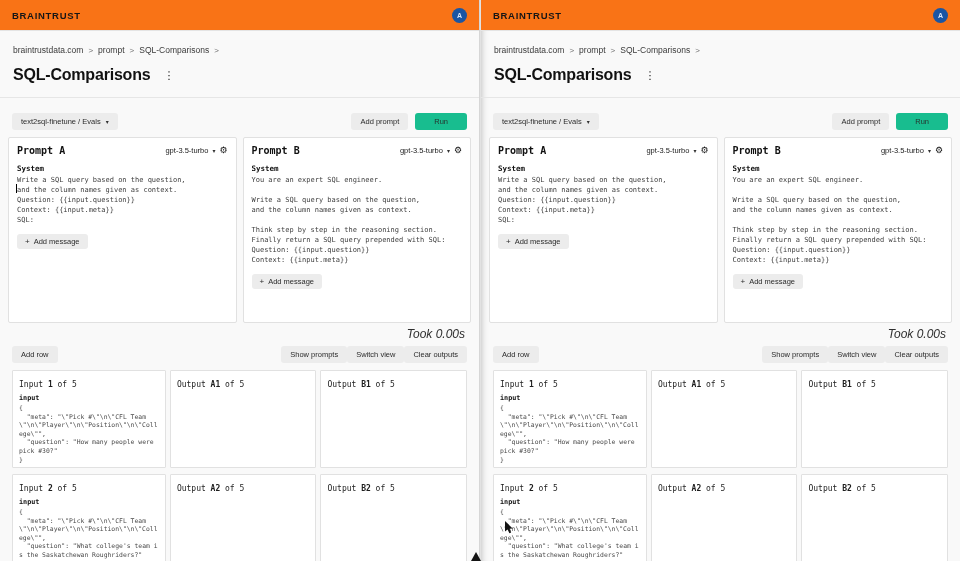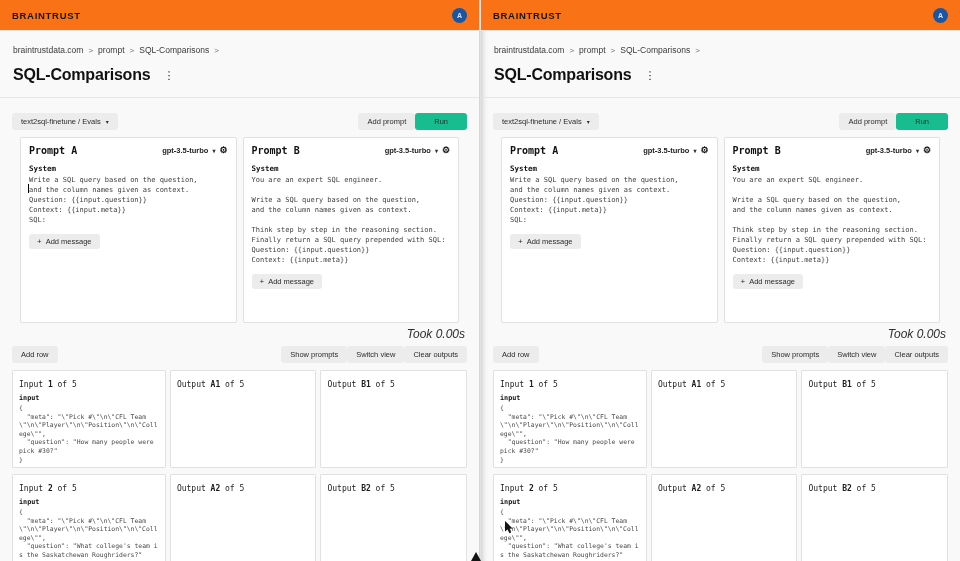--- a/index.html
+++ b/index.html
@@ -27,29 +27,29 @@
 
   .section-divider { border-top:1px solid #e6e6e6; margin-top:13px; }
 
   .toolbar { margin:15px 12px 0; display:flex; align-items:flex-end; }
   .chip { background:#ececec; border:none; border-radius:3px; height:17px; padding:0 9px;
           display:inline-flex; align-items:center; gap:5px; font-size:7.5px; color:#2b2b2b;
           font-family:"Liberation Sans",sans-serif; white-space:nowrap; }
   .caret-down { font-size:6px; color:#333; }
   .toolbar-spacer { flex:1; }
   .run-btn { background:#18bd8f; border:none; border-radius:3px; height:17px; padding:0 19px;
-             font-size:7.5px; color:#26352f; display:inline-flex; align-items:center; }
-
-  .prompts { margin:7px 20px 0; display:grid; grid-template-columns:1fr 1fr; gap:6px; }
+             font-size:7.5px; color:#26352f; margin-left:7px; display:inline-flex; align-items:center; }
+
+  .prompts { margin:7px 8px 0; display:grid; grid-template-columns:1fr 1fr; gap:6px; }
   .prompt-card { background:#fff; border:1px solid #e1e1e1; border-radius:2px; height:186px;
                  padding:7px 8px; font-family:"DejaVu Sans Mono",monospace; position:relative; overflow:hidden; }
   .card-head { display:flex; justify-content:space-between; align-items:center; }
   .card-name { font-size:10px; font-weight:700; color:#111; }
   .model { font-family:"Liberation Sans",sans-serif; font-size:7.5px; color:#222;
-           display:flex; gap:4px; align-items:center;font-weight:bold; }
+           display:flex; gap:4px; align-items:center; }
   .gear-icon { font-size:9px; color:#111; line-height:1; }
   .role-label { font-size:7.5px; font-weight:700; margin-top:8px; color:#111; }
   .prompt-body { font-size:7px; line-height:10px; white-space:pre-wrap; color:#3d3d3d; margin-top:2px; }
   .add-msg { background:#ececec; border:none; border-radius:3px; height:15px; padding:0 8px;
              display:inline-flex; align-items:center; gap:4px; font-size:7.5px; color:#2b2b2b;
              font-family:"Liberation Sans",sans-serif; margin-top:9px; }
   .plus { font-size:8px; }
   .text-caret { position:absolute; left:7px; top:46px; width:1px; height:9px; background:#000; display:none; }
   .half.left .text-caret { display:block; }
 

